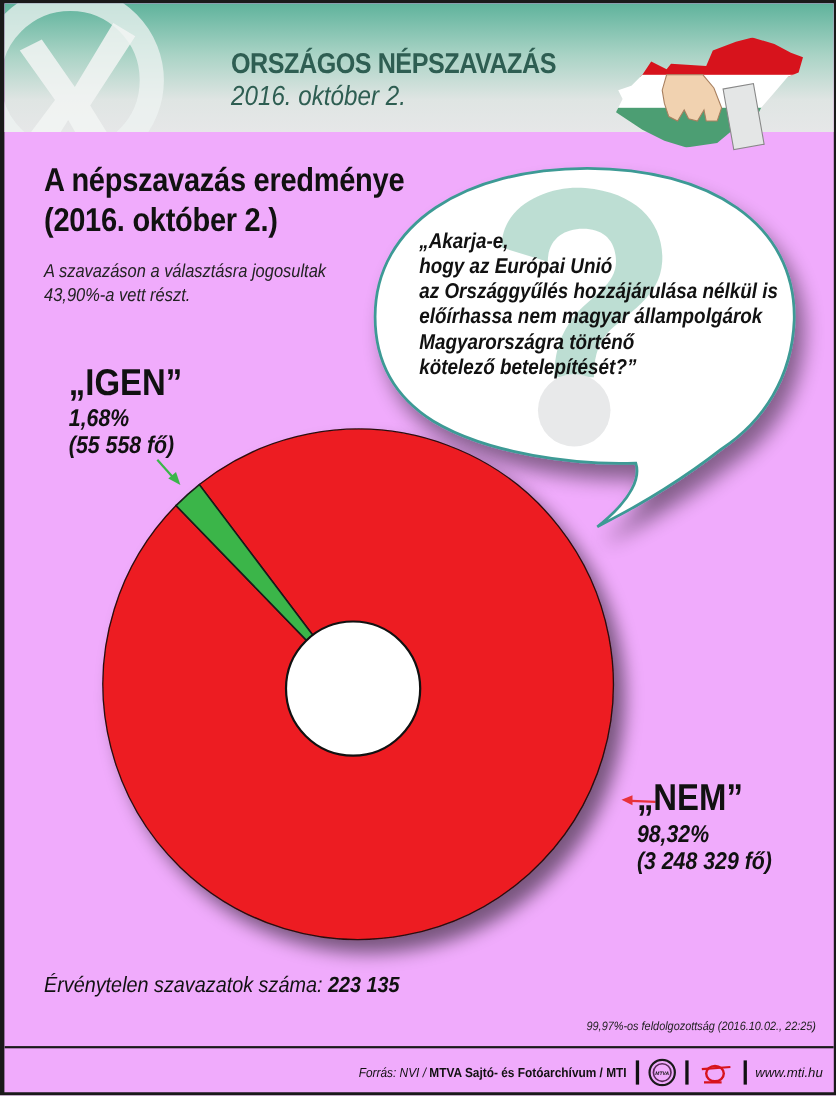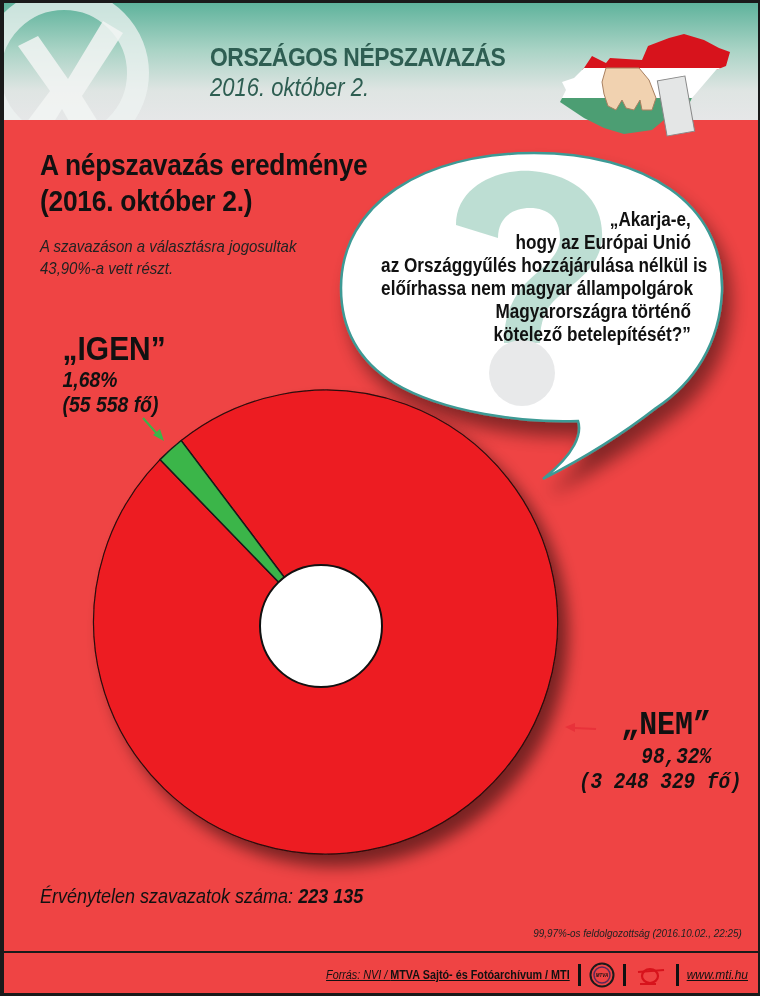--- a/index.html
+++ b/index.html
@@ -1,45 +1,45 @@
 <!DOCTYPE html>
 <html><head>
 <meta charset="utf-8">
 <style>
   html, body { margin: 0; padding: 0; background: #fff; }
   body { width: 760px; height: 996px; position: relative; overflow: hidden; font-family: "Liberation Sans", sans-serif; color: #111; }
-  .frame { position: absolute; left: 0; top: 0; width: 754px; height: 990px; border: 3px solid #1a1a1a; border-left-width: 4px; border-right-width: 3px; overflow: hidden; background: #ef4444; }
+  .frame { position: absolute; left: 0; top: 0; width: 754px; height: 990px; border: 3px solid #1a1a1a; border-left-width: 4px; border-right-width: 3px; overflow: hidden; background: #f0abfc; }
   .header { position: absolute; left: 0; top: 0; width: 754px; height: 117px; background: linear-gradient(180deg, #5fb39c 0%, #a9d3c5 40%, #dfe5e3 75%, #e6e7e8 100%); overflow: hidden; }
   .header-title { position: absolute; left: 206px; top: 39px; font-size: 26px; font-weight: bold; color: #2e5e52; letter-spacing: -0.5px; transform: scaleX(0.88); transform-origin: left; white-space: nowrap; }
   .header-date { position: absolute; left: 206px; top: 70px; font-size: 25px; font-style: italic; color: #2e5e52; transform: scaleX(0.88); transform-origin: left; white-space: nowrap; }
   .x-logo { position: absolute; left: -6px; top: -12px; }
   .map-logo { position: absolute; left: 540px; top: 15px; }
 
   .main-title { position: absolute; left: 36px; top: 144px; font-size: 30px; font-weight: bold; line-height: 36px; letter-spacing: -0.3px; transform: scaleX(0.88); transform-origin: left; white-space: nowrap; }
   .subtitle { position: absolute; left: 36px; top: 233px; font-size: 17px; font-style: italic; line-height: 22px; color: #222; transform: scaleX(0.88); transform-origin: left; white-space: nowrap; }
 
   .bubble-svg { position: absolute; left: 0; top: 0; }
-  .bubble-text { position: absolute; left: 356px; top: 205px; width: 352px; text-align: right; font-size: 19.5px; font-weight: bold; line-height: 23px; color: #111; }
+  .bubble-text { position: absolute; left: 356px; top: 205px; width: 352px; text-align: left; font-size: 19.5px; font-weight: bold; font-style: italic; line-height: 23px; color: #111; }
   .bubble-text div { transform: scaleX(0.88); white-space: nowrap; }
 
   .pie-svg { position: absolute; left: 0; top: 0; }
 
   .igen-label { position: absolute; left: 52px; top: 326px; width: 110px; text-align: left; }
   .igen-label .name { font-size: 34px; font-weight: bold; line-height: 38px; transform: scaleX(0.88); white-space: nowrap; }
   .igen-label .pct, .igen-label .cnt { font-size: 22px; font-weight: bold; font-style: italic; line-height: 25px; transform: scaleX(0.88); white-space: nowrap; }
 
-  .nem-label { position: absolute; left: 566px; top: 702px; width: 150px; text-align: right; font-family: Liberation Mono, monospace; }
+  .nem-label { position: absolute; left: 566px; top: 702px; width: 150px; text-align: left; }
   .nem-label .name { font-size: 34px; font-weight: bold; line-height: 40px; transform: scaleX(0.88); white-space: nowrap; }
   .nem-label .pct, .nem-label .cnt { font-size: 22px; font-weight: bold; font-style: italic; line-height: 25px; transform: scaleX(0.88); white-space: nowrap; }
 
   .invalid { position: absolute; left: 36px; top: 882px; font-size: 20px; font-style: italic; white-space: nowrap; transform: scaleX(0.9); transform-origin: left; }
   .invalid b { font-weight: bold; }
   .processed { position: absolute; right: 16px; top: 924px; font-size: 11px; font-style: italic; color: #222; white-space: nowrap; transform: scaleX(0.9); transform-origin: right; }
   .divider { position: absolute; left: 0; top: 948px; width: 754px; height: 2px; background: #1a1a1a; }
-  .footer { position: absolute; right: 10px; top: 957px; height: 30px; display: flex; align-items: center; gap: 8px; font-size: 12px; font-style: italic; white-space: nowrap; text-decoration: underline; }
+  .footer { position: absolute; right: 10px; top: 957px; height: 30px; display: flex; align-items: center; gap: 8px; font-size: 12px; font-style: italic; white-space: nowrap; }
   .footer .src { transform: scaleX(0.9); transform-origin: right; }
   .footer .src b { font-style: normal; font-weight: bold; }
   .footer .sep { width: 3px; height: 22px; background: #111; }
 </style>
 </head>
 <body>
 
 <div class="frame">
 
   <div class="header">

